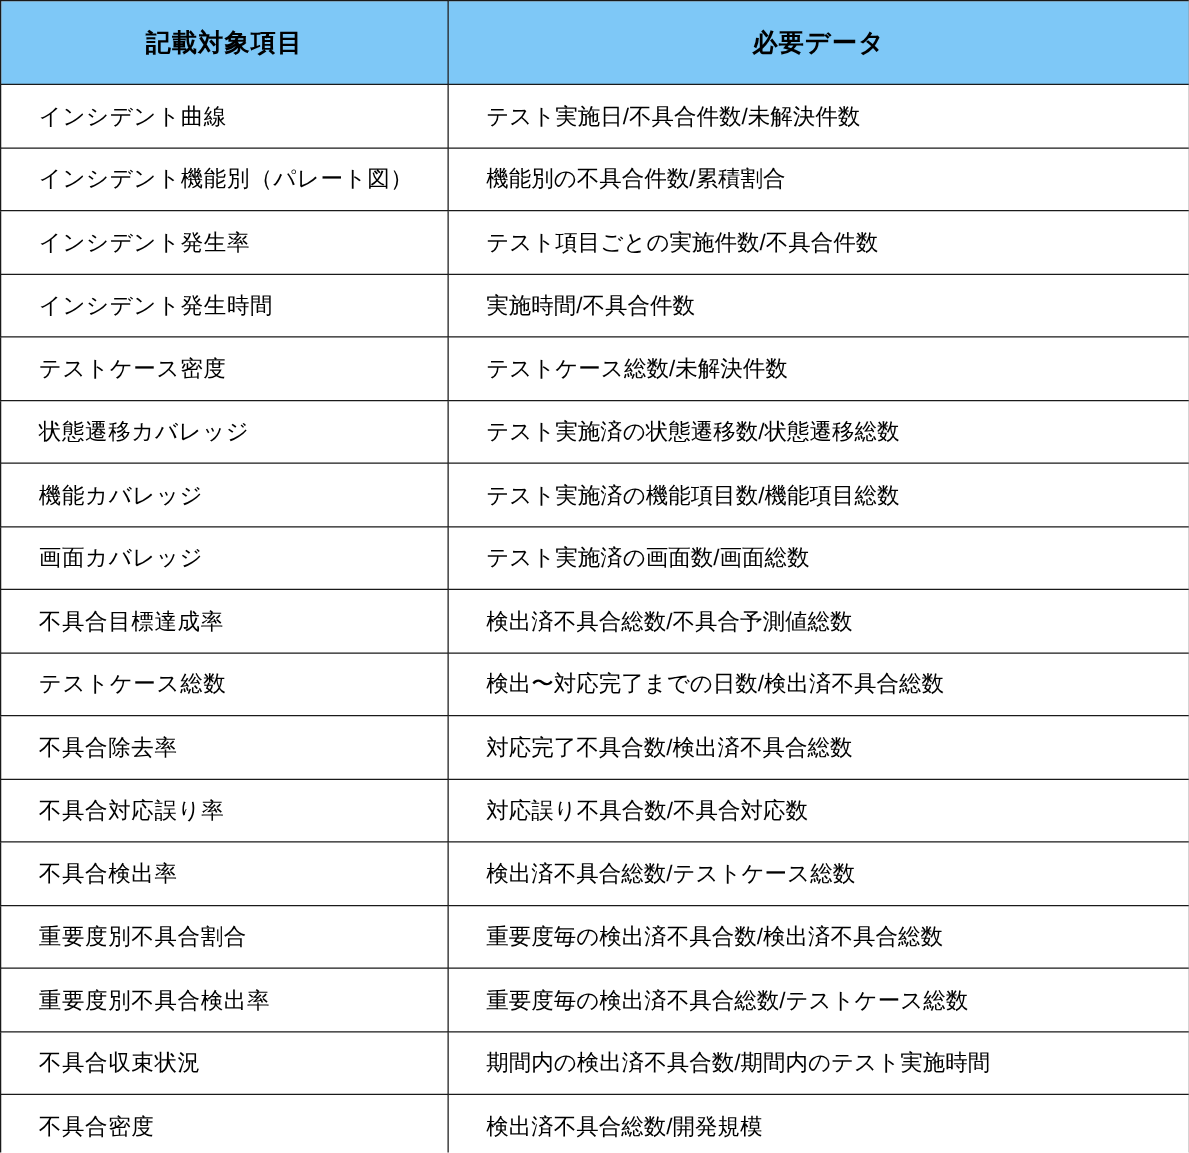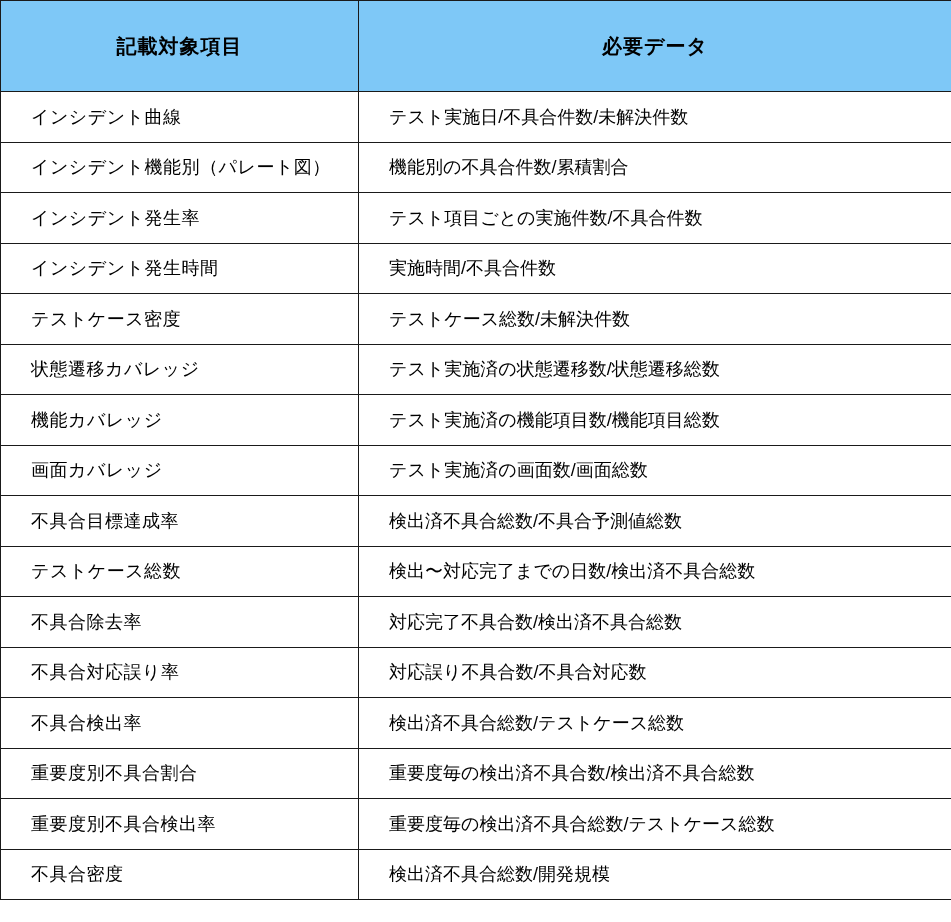--- a/index.html
+++ b/index.html
@@ -27,21 +27,21 @@
   table.data-table col.col-data { width: 593px; }
 
   table.data-table th {
     background: #7ec8f7;
     color: #000000;
     font-size: 20px;
     font-weight: bold;
     text-align: center;
     height: 66px;
     border: 1px solid #1a1a1a;
-    padding: 12px 8px;
+    padding: 0 8px;
     letter-spacing: 1px;
   }
   table.data-table td {
     border: 1px solid #1a1a1a;
     height: 49.5px;
     font-size: 18px;
     padding: 0 30px;
     vertical-align: middle;
     white-space: nowrap;
     overflow: hidden;
@@ -123,18 +123,22 @@
       </tr>
       <tr>
         <td class="cell-item">重要度別不具合割合</td>
         <td class="cell-data">重要度毎の検出済不具合数/検出済不具合総数</td>
       </tr>
       <tr>
         <td class="cell-item">重要度別不具合検出率</td>
         <td class="cell-data">重要度毎の検出済不具合総数/テストケース総数</td>
       </tr>
       <tr>
+        <td class="cell-item">不具合収束状況</td>
+        <td class="cell-data">期間内の検出済不具合数/期間内のテスト実施時間</td>
+      </tr>
+      <tr>
         <td class="cell-item">不具合密度</td>
         <td class="cell-data">検出済不具合総数/開発規模</td>
       </tr>
     </tbody>
   </table>
 </div>
 
 </body></html>

